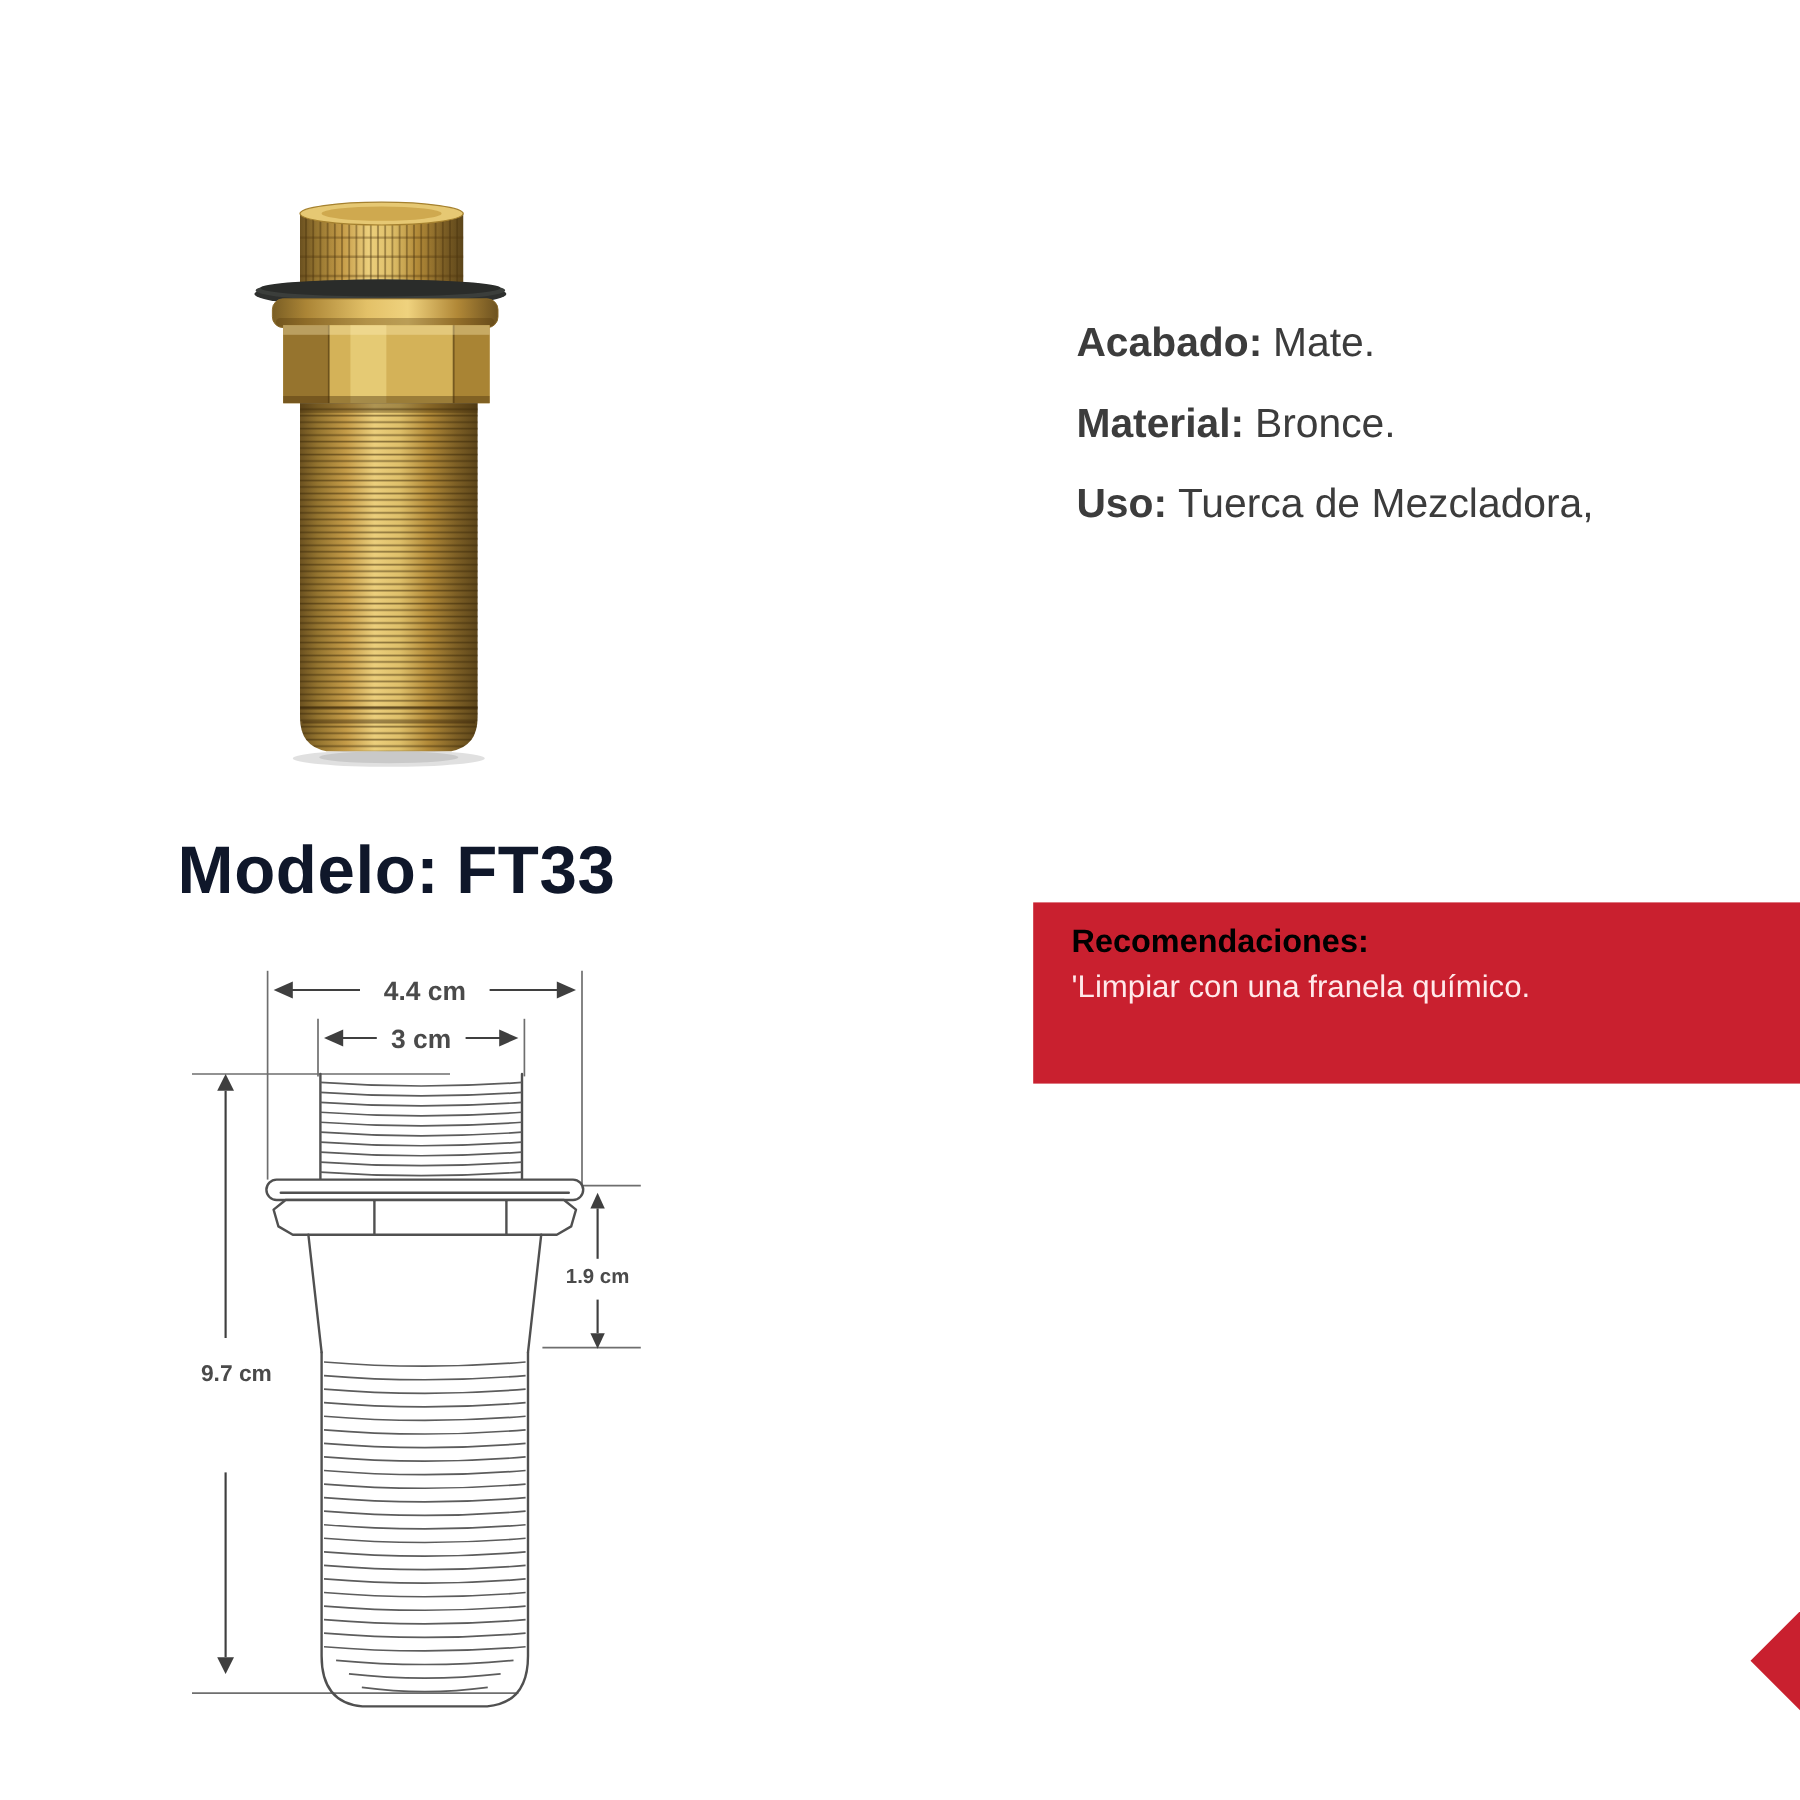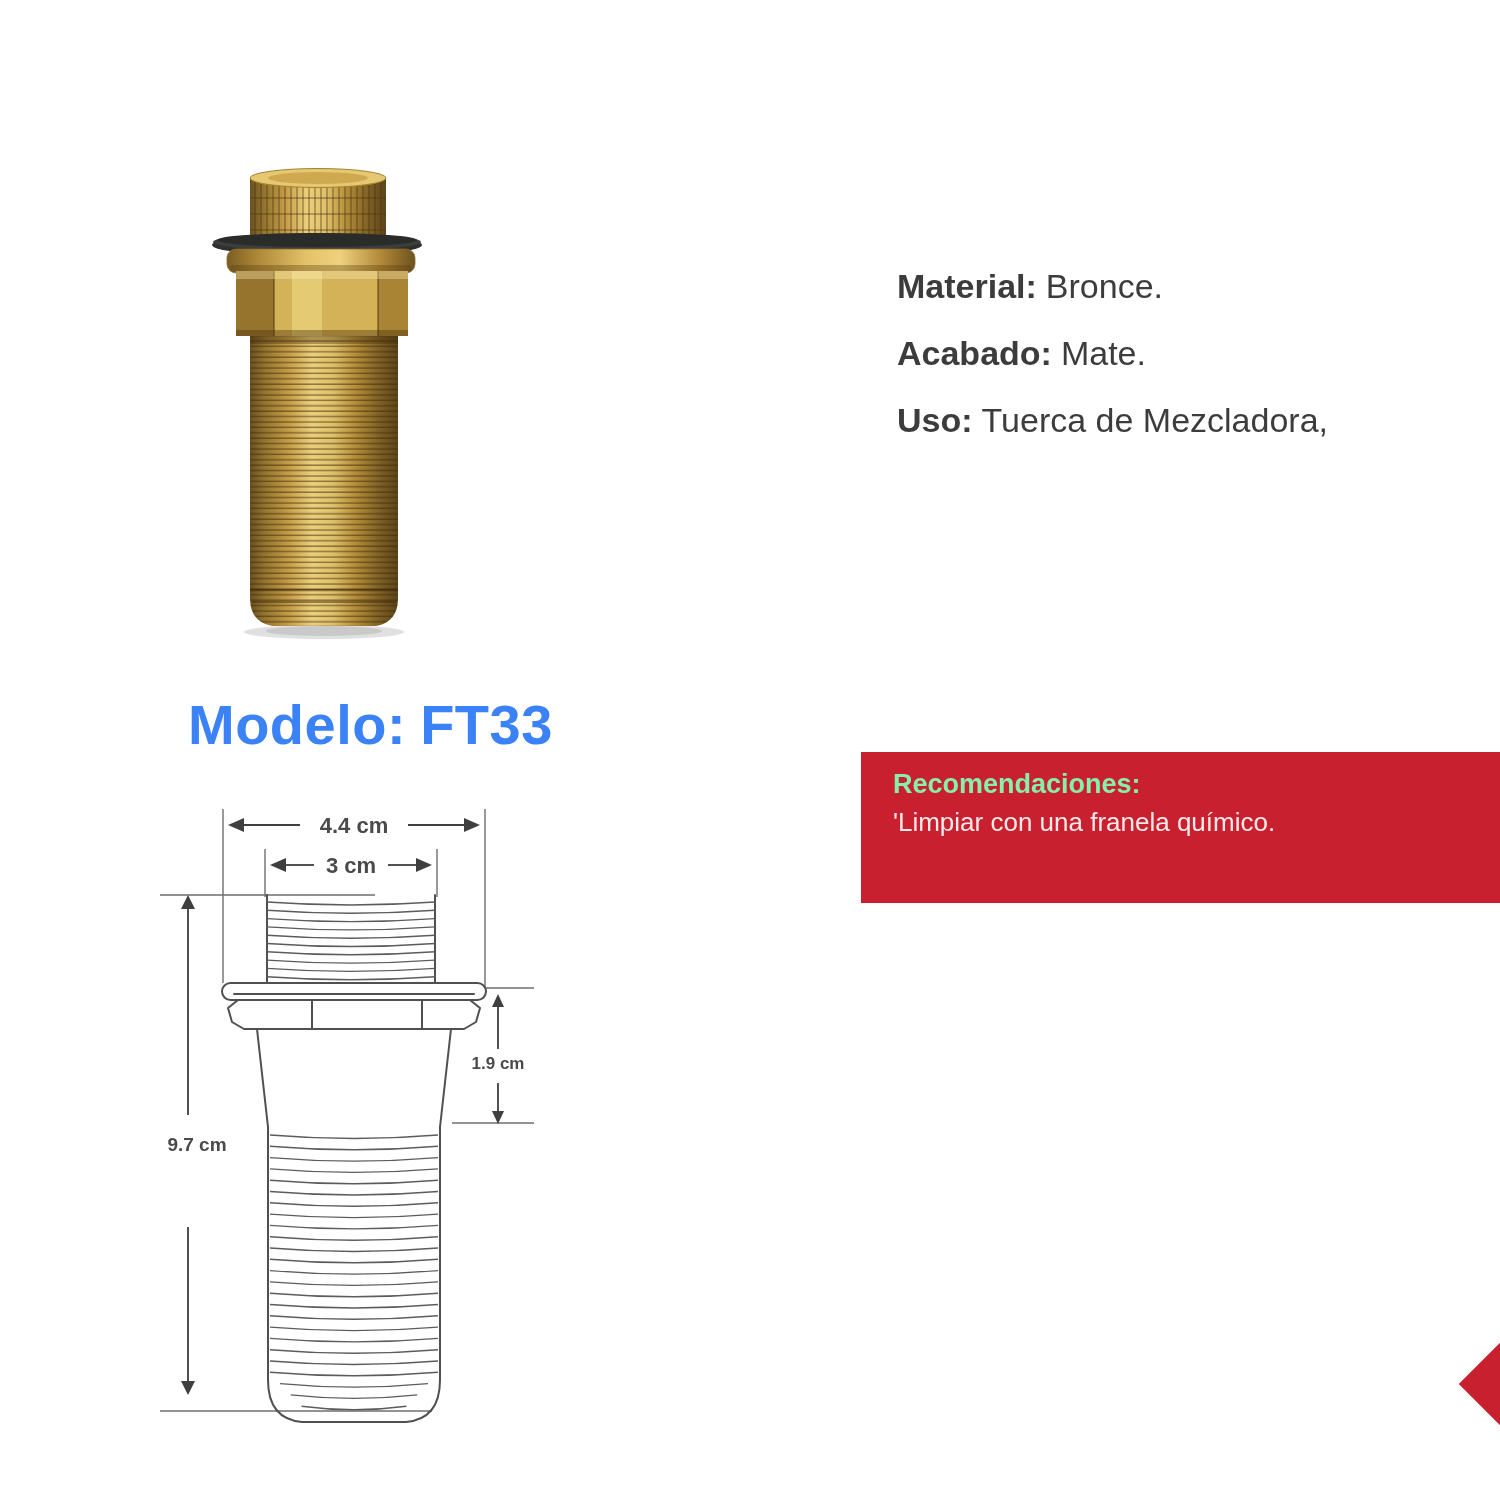--- a/index.html
+++ b/index.html
@@ -5,34 +5,34 @@
   html,body{margin:0;padding:0;background:#fff;}
   .canvas{
     position:relative;width:1500px;height:1500px;background:#ffffff;
     overflow:hidden;font-family:"Liberation Sans",sans-serif;
   }
   
   .photo{position:absolute;left:180px;top:150px;width:280px;height:500px;}
   
   .model-heading{
     position:absolute;left:148px;top:692px;font-size:56px;font-weight:700;
-    color:#3b82f6;letter-spacing:.5px;white-space:nowrap;margin-left:40px;
+    color:#0f172a;letter-spacing:.5px;white-space:nowrap;
   }
   .model-heading .model-value{margin-left:14px;}
   
   .specs{position:absolute;left:897px;top:268px;width:600px;color:#3c3c3c;}
   .spec-row{font-size:34px;line-height:37px;margin-bottom:30px;}
   .spec-label{font-weight:700;}
   .spec-value{font-weight:400;margin-left:9px;}
   
   .reco-box{
     position:absolute;left:861px;top:752px;width:639px;height:151px;
     box-sizing:border-box;padding:15px 20px 0 32px;background:#c9202f;
   }
-  .reco-title{color:#86efac;font-weight:700;font-size:27px;line-height:34px;margin-bottom:5px;}
+  .reco-title{color:#000000;font-weight:700;font-size:27px;line-height:34px;margin-bottom:5px;}
   .reco-item{color:#ffe9ea;font-size:26px;line-height:33px;font-weight:400;}
   
   .diagram{position:absolute;left:150px;top:795px;width:400px;height:660px;}
   .diagram text{font-family:"Liberation Sans",sans-serif;font-weight:700;fill:#4a4a4a;}
   .dim-line{stroke:#3f3f3f;stroke-width:1.8;fill:none;}
   .ext-line{stroke:#6e6e6e;stroke-width:1.4;fill:none;}
   .arrow{fill:#3f3f3f;stroke:none;}
   .outline{stroke:#505050;stroke-width:2;fill:none;stroke-linejoin:round;stroke-linecap:round;}
   .outline-fill{stroke:#505050;stroke-width:2;fill:#ffffff;stroke-linejoin:round;}
   .threads path{stroke:#5c5c5c;stroke-width:1.4;fill:none;}
@@ -118,24 +118,24 @@
       <ellipse cx="144" cy="481" rx="58" ry="5" fill="rgba(0,0,0,0.10)"></ellipse>
     </g>
   </svg>
 
   <div class="model-heading">
     <span>Modelo:</span><span class="model-value">FT33</span>
   </div>
 
   <div class="specs">
     <div class="spec-row">
-      <span class="spec-label">Material:</span><span class="spec-value">Bronce.</span>
+      <span class="spec-label">Acabado:</span><span class="spec-value">Mate.</span>
     </div>
     <div class="spec-row">
-      <span class="spec-label">Acabado:</span><span class="spec-value">Mate.</span>
+      <span class="spec-label">Material:</span><span class="spec-value">Bronce.</span>
     </div>
     <div class="spec-row">
       <span class="spec-label">Uso:</span><span class="spec-value">Tuerca de Mezcladora,</span>
     </div>
   </div>
 
   <div class="reco-box">
     <div class="reco-title">Recomendaciones:</div>
     <div class="reco-item">'Limpiar con una franela químico.</div>
   </div>

